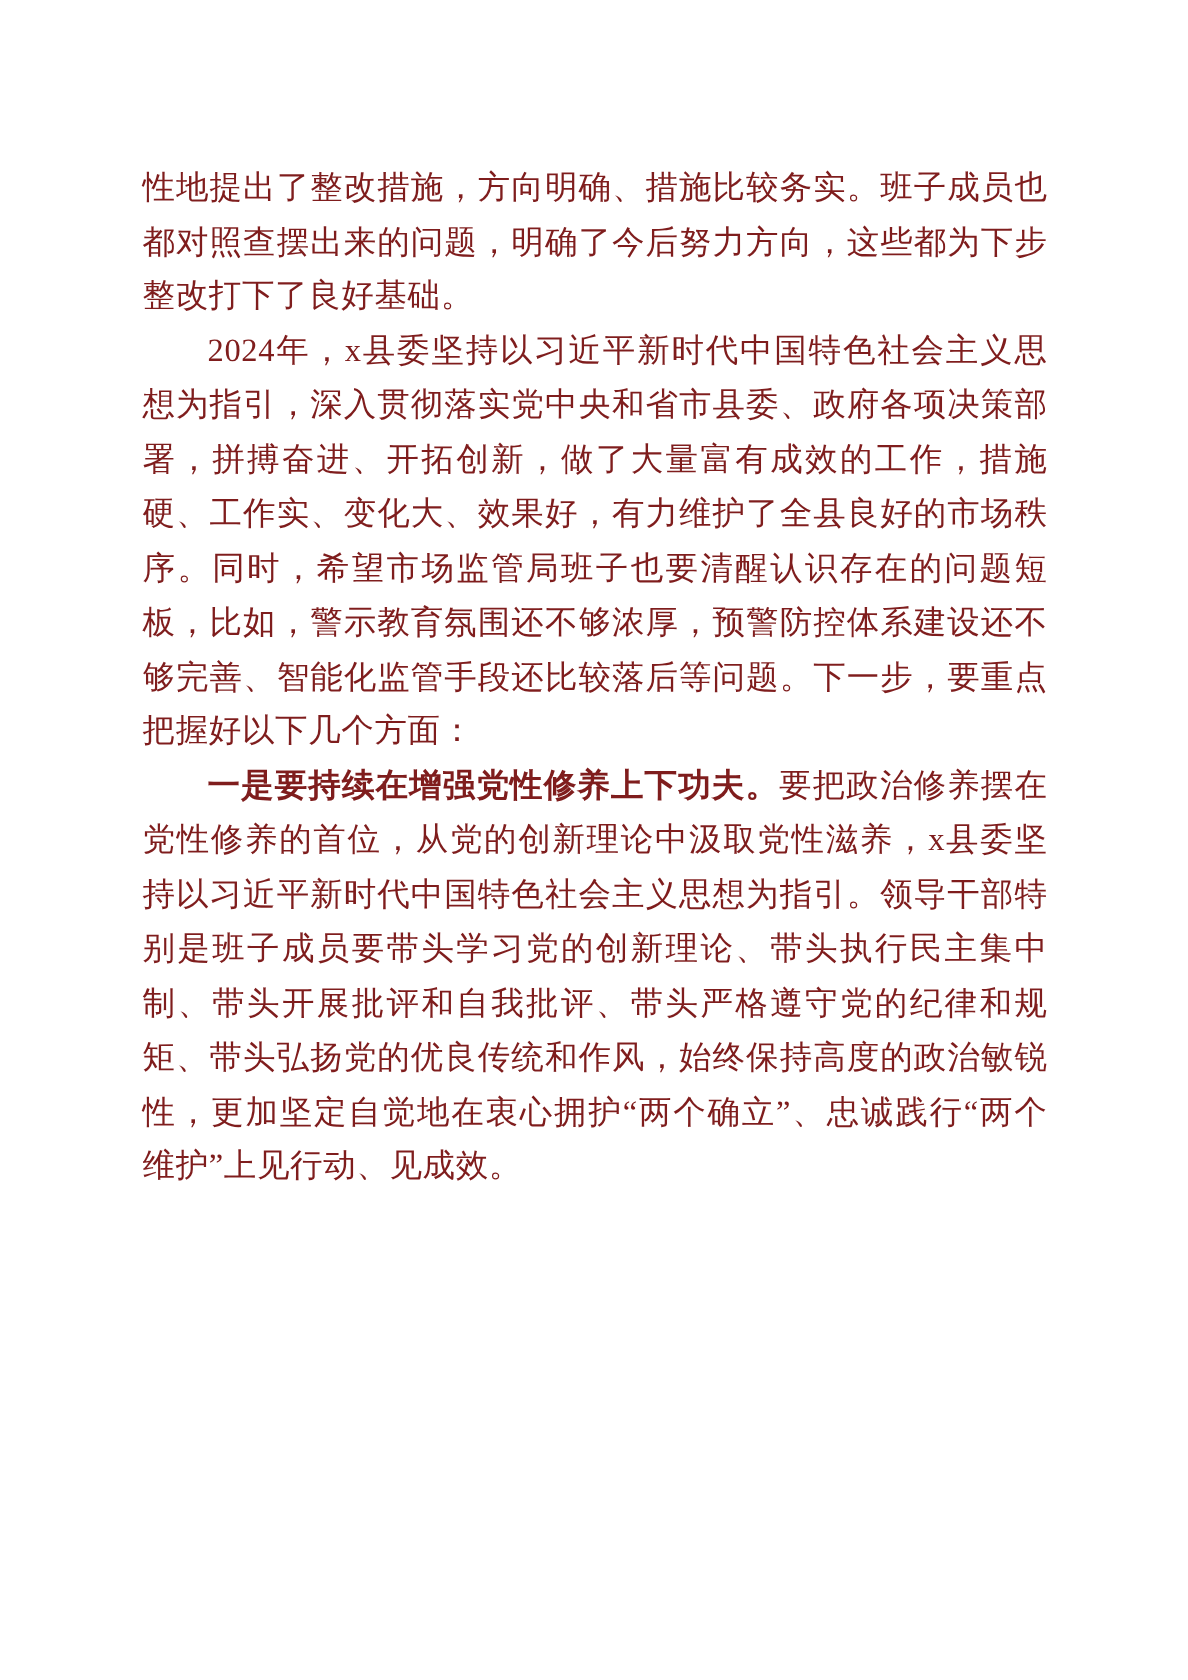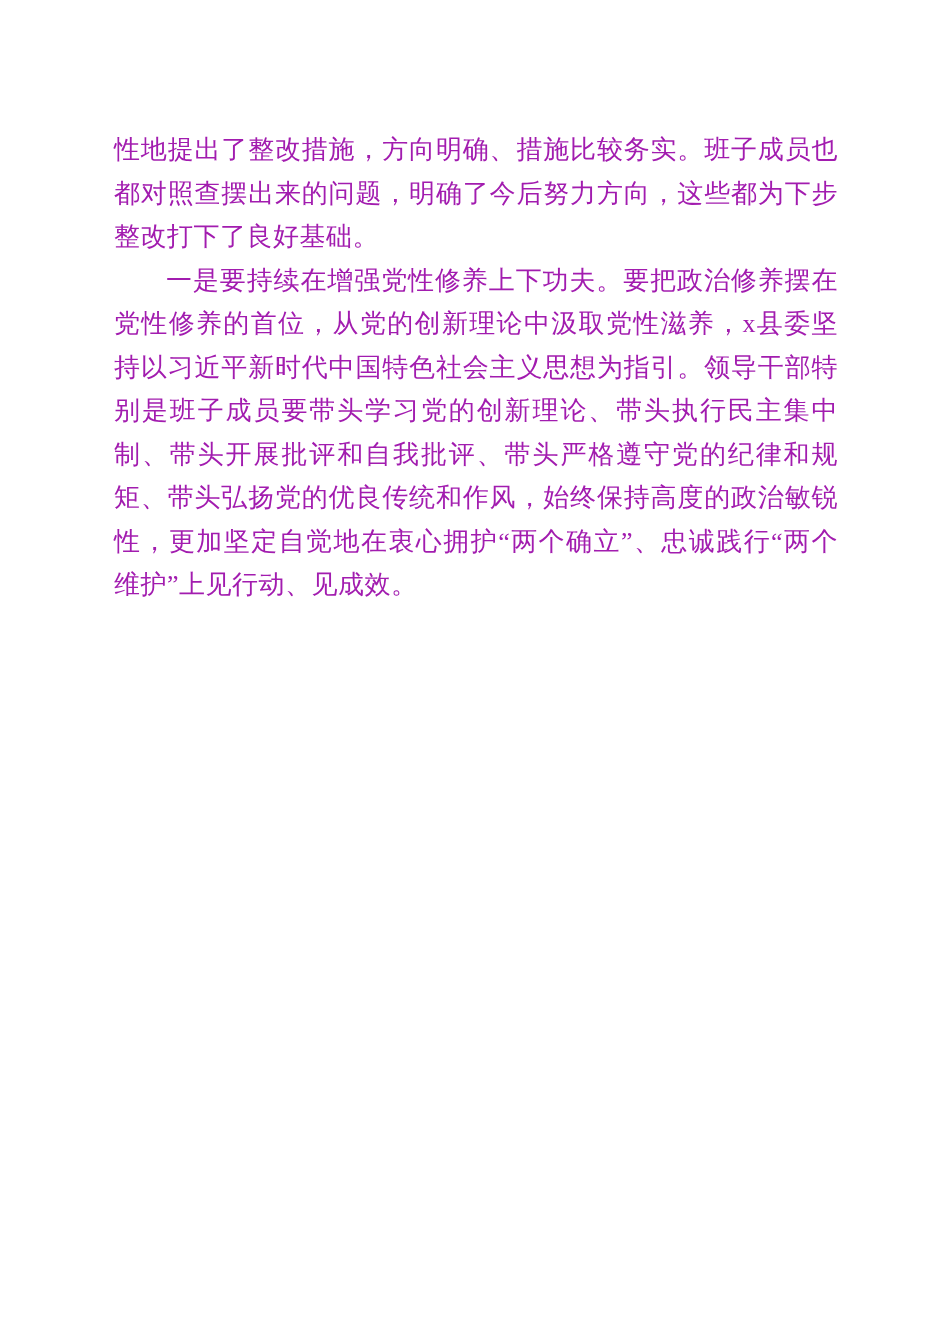--- a/index.html
+++ b/index.html
@@ -15,42 +15,43 @@
     overflow: hidden;
   }
   .doc-body {
     position: absolute;
     left: 114px;
     top: 128px;
     width: 724px;
     font-family: "Liberation Serif", "DejaVu Serif", serif;
     font-size: 26px;
     line-height: 43.5px;
-    color: #a21caf;
+    color: #7f1d1d;
     text-align: justify;
     letter-spacing: 0.5px;
   }
   .para {
     margin: 0;
     padding: 0;
     text-indent: 2em;
   }
   .para.no-indent {
     text-indent: 0;
   }
   .bold-lead {
-    font-weight: normal;
+    font-weight: bold;
   }
 </style>
 </head>
 <body>
 
 <div class="page">
   <div class="doc-body">
 
     <p class="para no-indent"><span>性地提出了整改措施，方向明确、措施比较务实。班子成员也都对照查摆出来的问题，明确了今后努力方向，这些都为下步整改打下了良好基础。</span></p>
 
 
+    <p class="para"><span>2024年，x县委坚持以习近平新时代中国特色社会主义思想为指引，深入贯彻落实党中央和省市县委、政府各项决策部署，拼搏奋进、开拓创新，做了大量富有成效的工作，措施硬、工作实、变化大、效果好，有力维护了全县良好的市场秩序。同时，希望市场监管局班子也要清醒认识存在的问题短板，比如，警示教育氛围还不够浓厚，预警防控体系建设还不够完善、智能化监管手段还比较落后等问题。下一步，要重点把握好以下几个方面：</span></p>
 
     <p class="para"><span class="bold-lead">一是要持续在增强党性修养上下功夫。</span><span>要把政治修养摆在党性修养的首位，从党的创新理论中汲取党性滋养，x县委坚持以习近平新时代中国特色社会主义思想为指引。领导干部特别是班子成员要带头学习党的创新理论、带头执行民主集中制、带头开展批评和自我批评、带头严格遵守党的纪律和规矩、带头弘扬党的优良传统和作风，始终保持高度的政治敏锐性，更加坚定自觉地在衷心拥护“两个确立”、忠诚践行“两个维护”上见行动、见成效。</span></p>
 
   </div>
 </div>
 
 </body></html>

